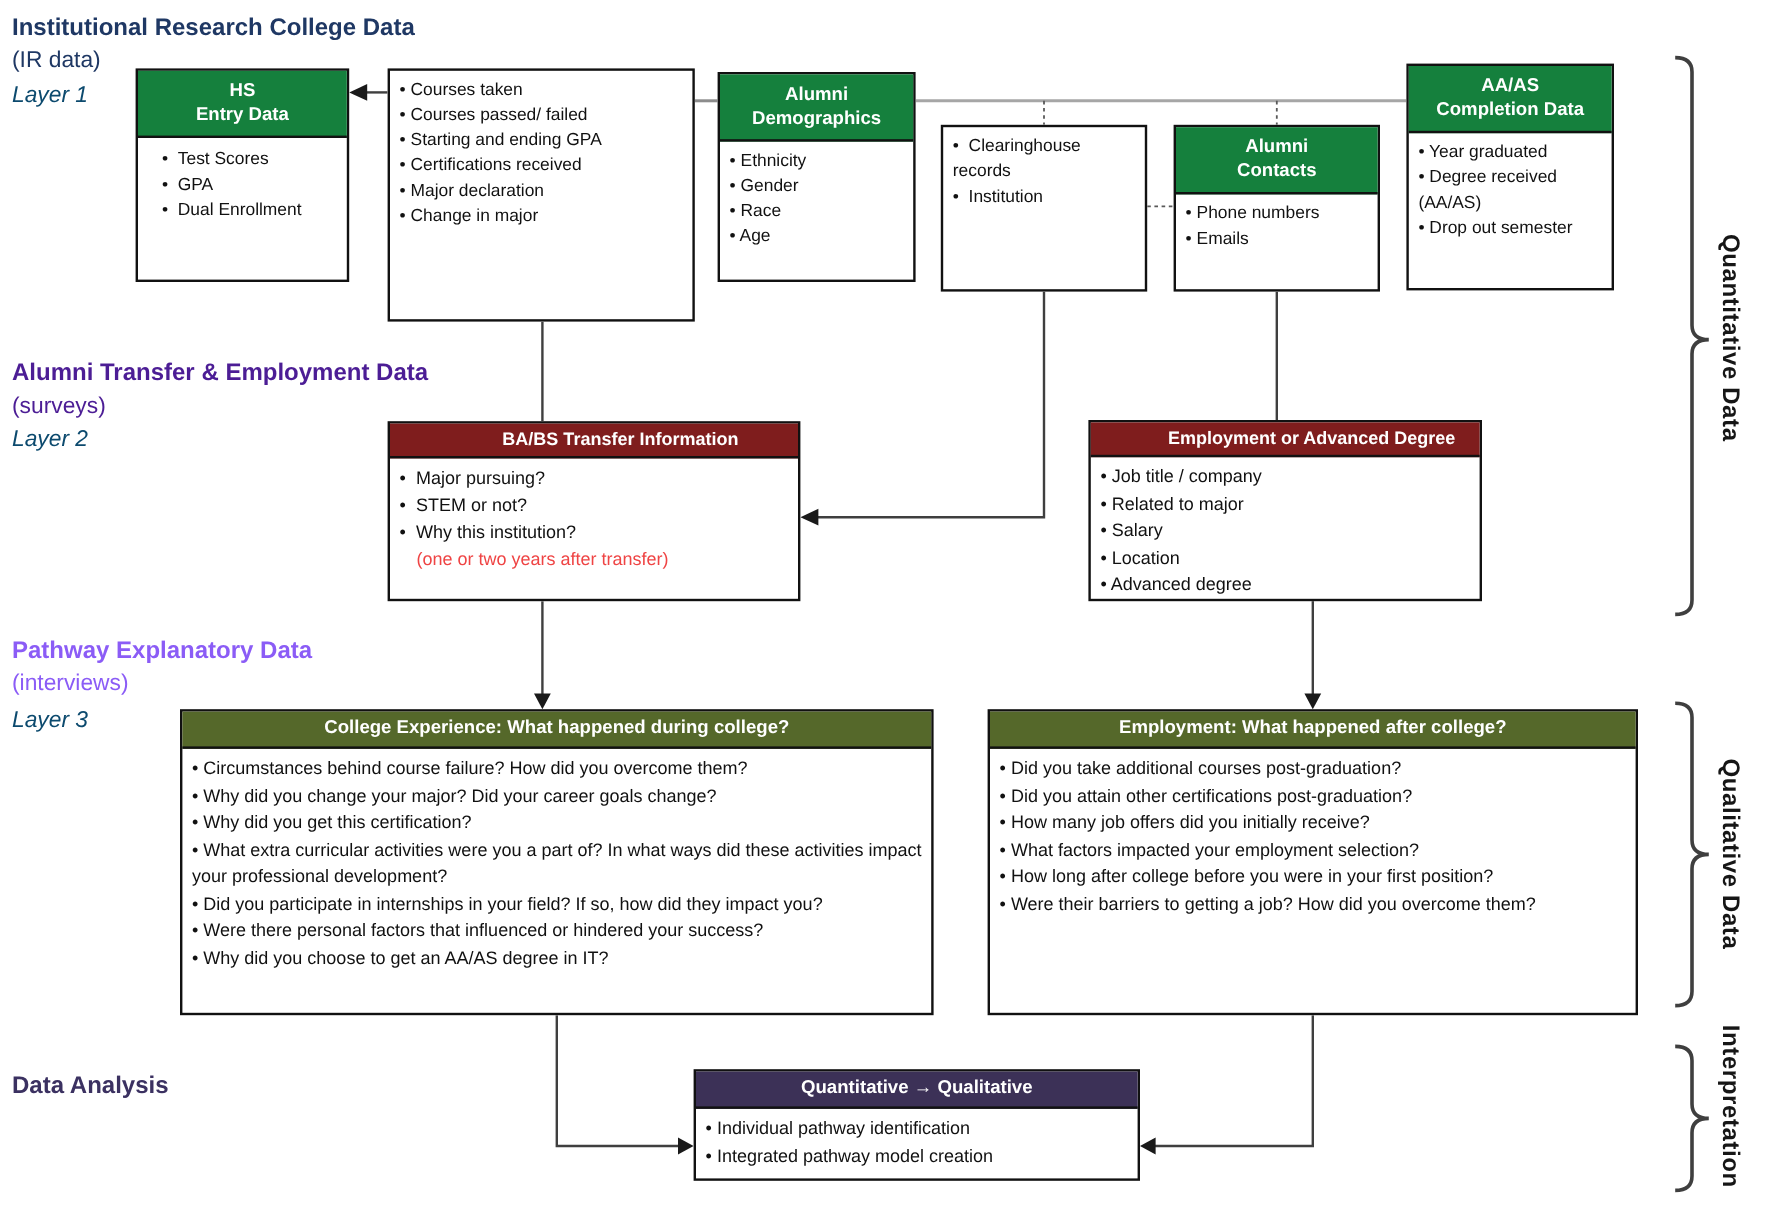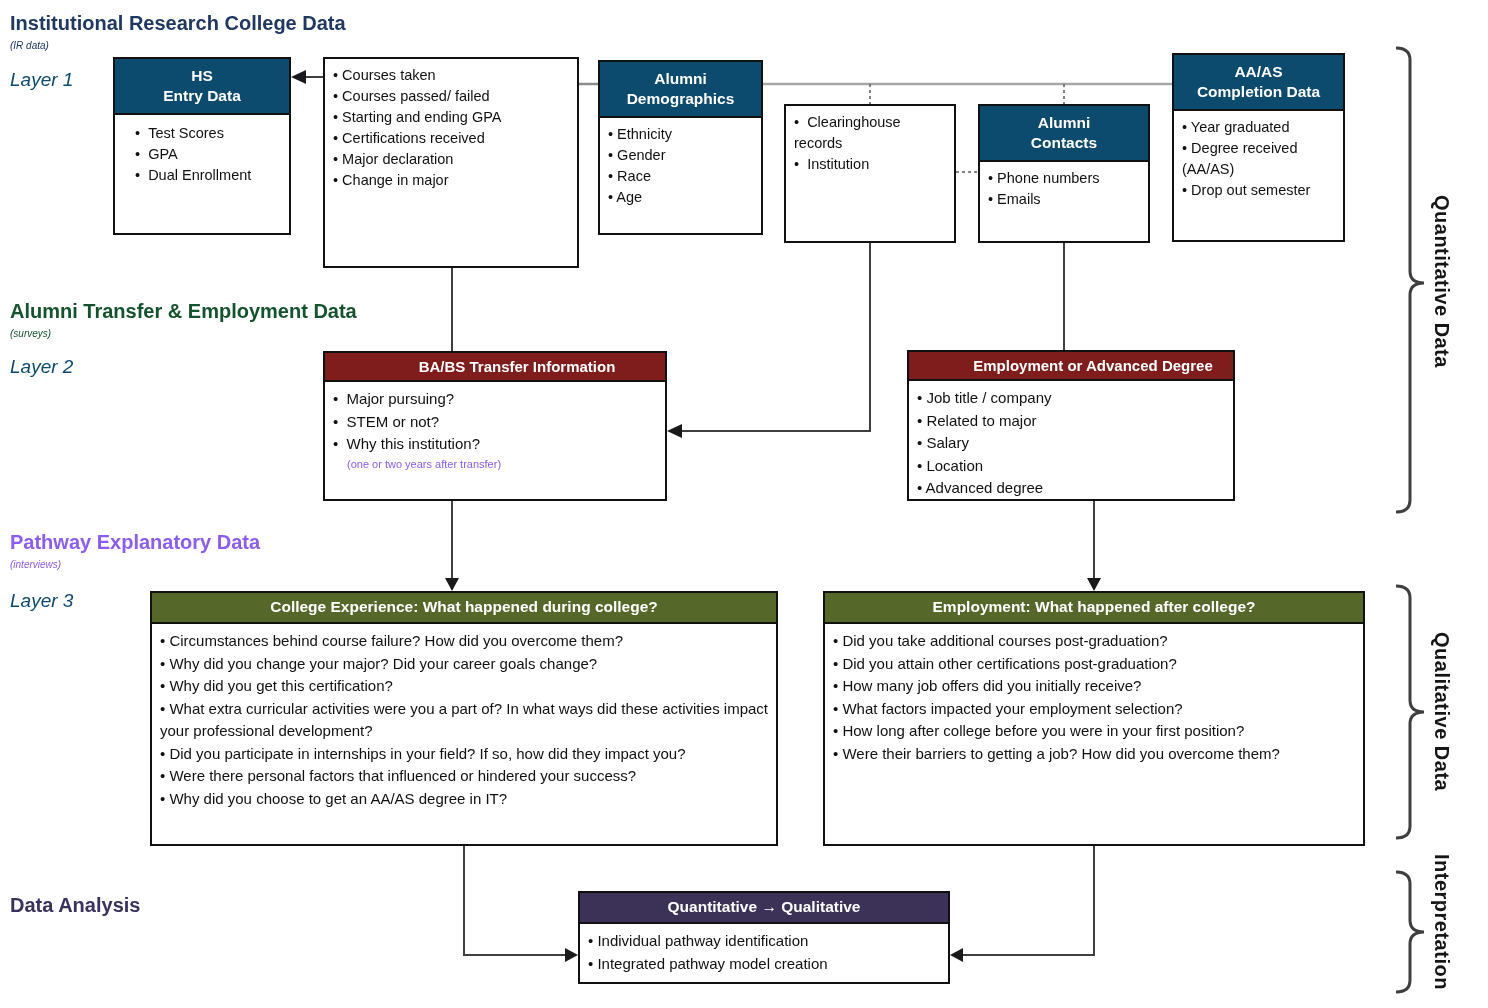--- a/index.html
+++ b/index.html
@@ -6,39 +6,39 @@
   #canvas {
     position:relative; width:1488px; height:1008px; background:#fff;
     font-family:"Liberation Sans","DejaVu Sans",sans-serif; overflow:hidden;
   }
   #wires { position:absolute; left:0; top:0; width:1488px; height:1008px; z-index:0; }
   .box { position:absolute; z-index:1; background:#fff; border:2px solid #111;
          box-sizing:border-box; display:flex; flex-direction:column; }
   .hdr { color:#fff; font-weight:bold; text-align:center; white-space:pre-line;
          display:flex; align-items:center; justify-content:center;
          border-bottom:2px solid #111; line-height:1.3; flex:0 0 auto; }
-  .hdr.navy   { background:#0c4a6e; }
+  .hdr.navy   { background:#15803d; }
   .hdr.maroon { background:#7f1d1d;padding-left:44px; }
   .hdr.olive  { background:#55682a; }
   .hdr.purple { background:#3c3157; }
   .hdr.h2l { height:54px; font-size:15.5px; }
   .hdr.h1l { height:27px; font-size:15px; }
   .hdr.h1l-lg { height:29px; font-size:15.5px; }
   .body { flex:1 1 auto; padding:6px 8px 4px 8px; }
   .body.pad-lg { padding:8px 8px 4px 20px; }
   .item { font-size:14.5px; line-height:1.45; color:#111; }
   .item::before { content:"• "; }
   .item.sp::before { content:"•\00a0\00a0"; }
   .item.lg { font-size:15px; line-height:1.5; }
-  .note { font-size:11px; line-height:1.5; color:#8b5cf6; padding-left:14px; }
+  .note { font-size:15px; line-height:1.5; color:#ef4444; padding-left:14px; }
   .section-h { position:absolute; z-index:1; font-weight:bold; font-size:20px; white-space:nowrap; }
-  .section-sub { position:absolute; z-index:1; font-style:italic; font-size:10px; white-space:nowrap; }
+  .section-sub { position:absolute; z-index:1; font-size:19px; white-space:nowrap; }
   .layer-lbl { position:absolute; z-index:1; font-style:italic; font-size:19px; color:#0c4a6e; white-space:nowrap; }
   .c-navy   { color:#1f3864; }
-  .c-maroon { color:#14532d; }
+  .c-maroon { color:#4c1d95; }
   .c-olive  { color:#8b5cf6; }
   .c-purple { color:#3b3161; }
   .side-label { position:absolute; z-index:1; writing-mode:vertical-rl; text-align:center;
                 font-weight:bold; color:#161616; font-size:20px; letter-spacing:0.5px; }
 </style>
 </head>
 <body>
 
 <div id="canvas">
 

